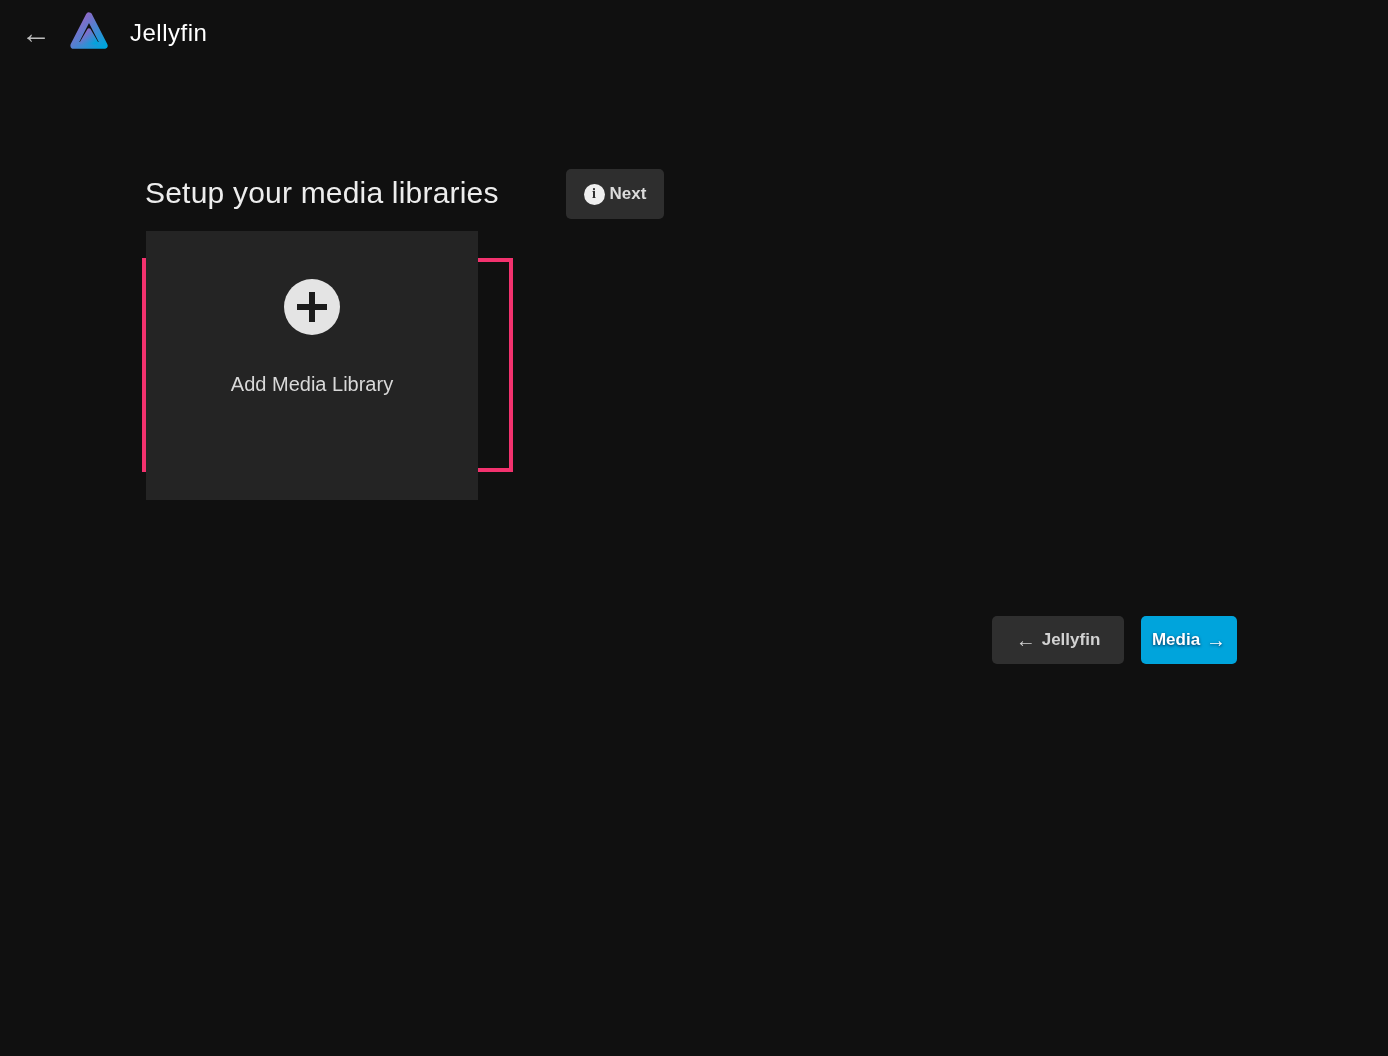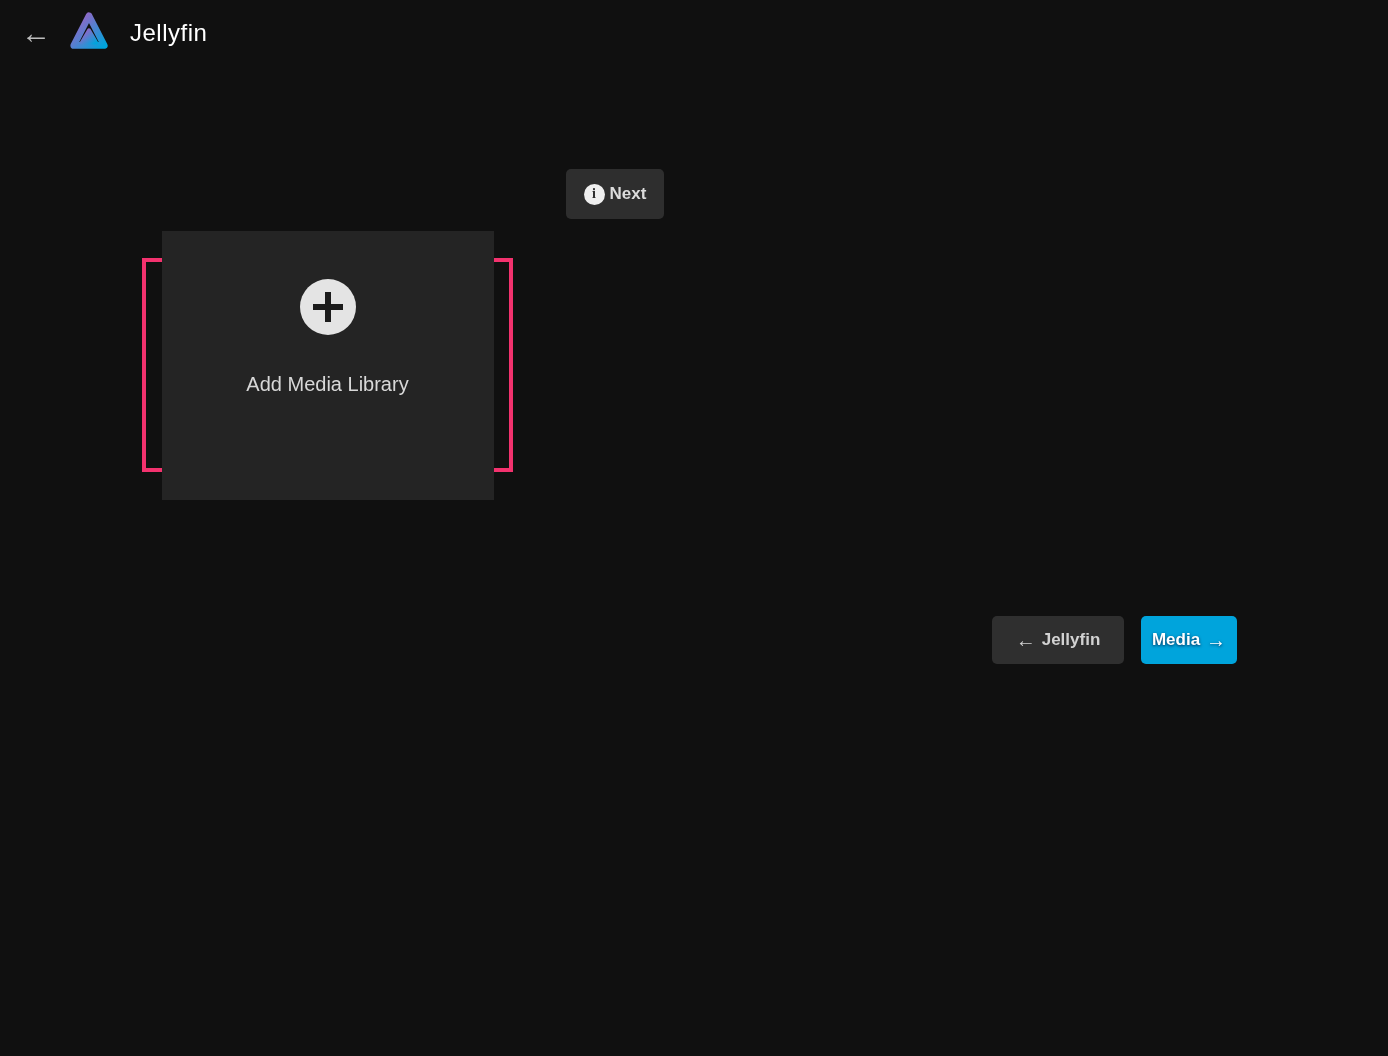--- a/index.html
+++ b/index.html
@@ -98,21 +98,20 @@
   
   .highlight-outline {
     position: absolute;
     left: 142px;
     top: 258px;
     width: 371px;
     height: 214px;
     border: 4px solid #f3326e;
     display: flex;
     align-items: center;
-    justify-content: center;
   }
   .add-card {
     width: 332px;
     height: 269px;
     background: #242424;
     border: none;
     cursor: pointer;
     display: flex;
     flex-direction: column;
     align-items: center;
@@ -194,20 +193,21 @@
             </linearGradient>
           </defs>
           <path d="M22 6 L38 37 L6 37 Z" fill="none" stroke="url(#jfgrad)" stroke-width="7" stroke-linejoin="round"></path>
           <path d="M22 21 L29.5 34 L14.5 34 Z" fill="url(#jfgrad)" stroke="url(#jfgrad)" stroke-width="4" stroke-linejoin="round"></path>
         </svg>
       </span>
       <span class="brand-name">Jellyfin</span>
     </div>
   </header>
 
+  <h1 class="page-title">Setup your media libraries</h1>
 
   <button class="help-btn">
     <span class="info-icon">i</span>
     <span>Next</span>
   </button>
 
   <div class="highlight-outline">
     <button class="add-card">
       <span class="plus-circle"></span>
       <span class="card-label">Add Media Library</span>

